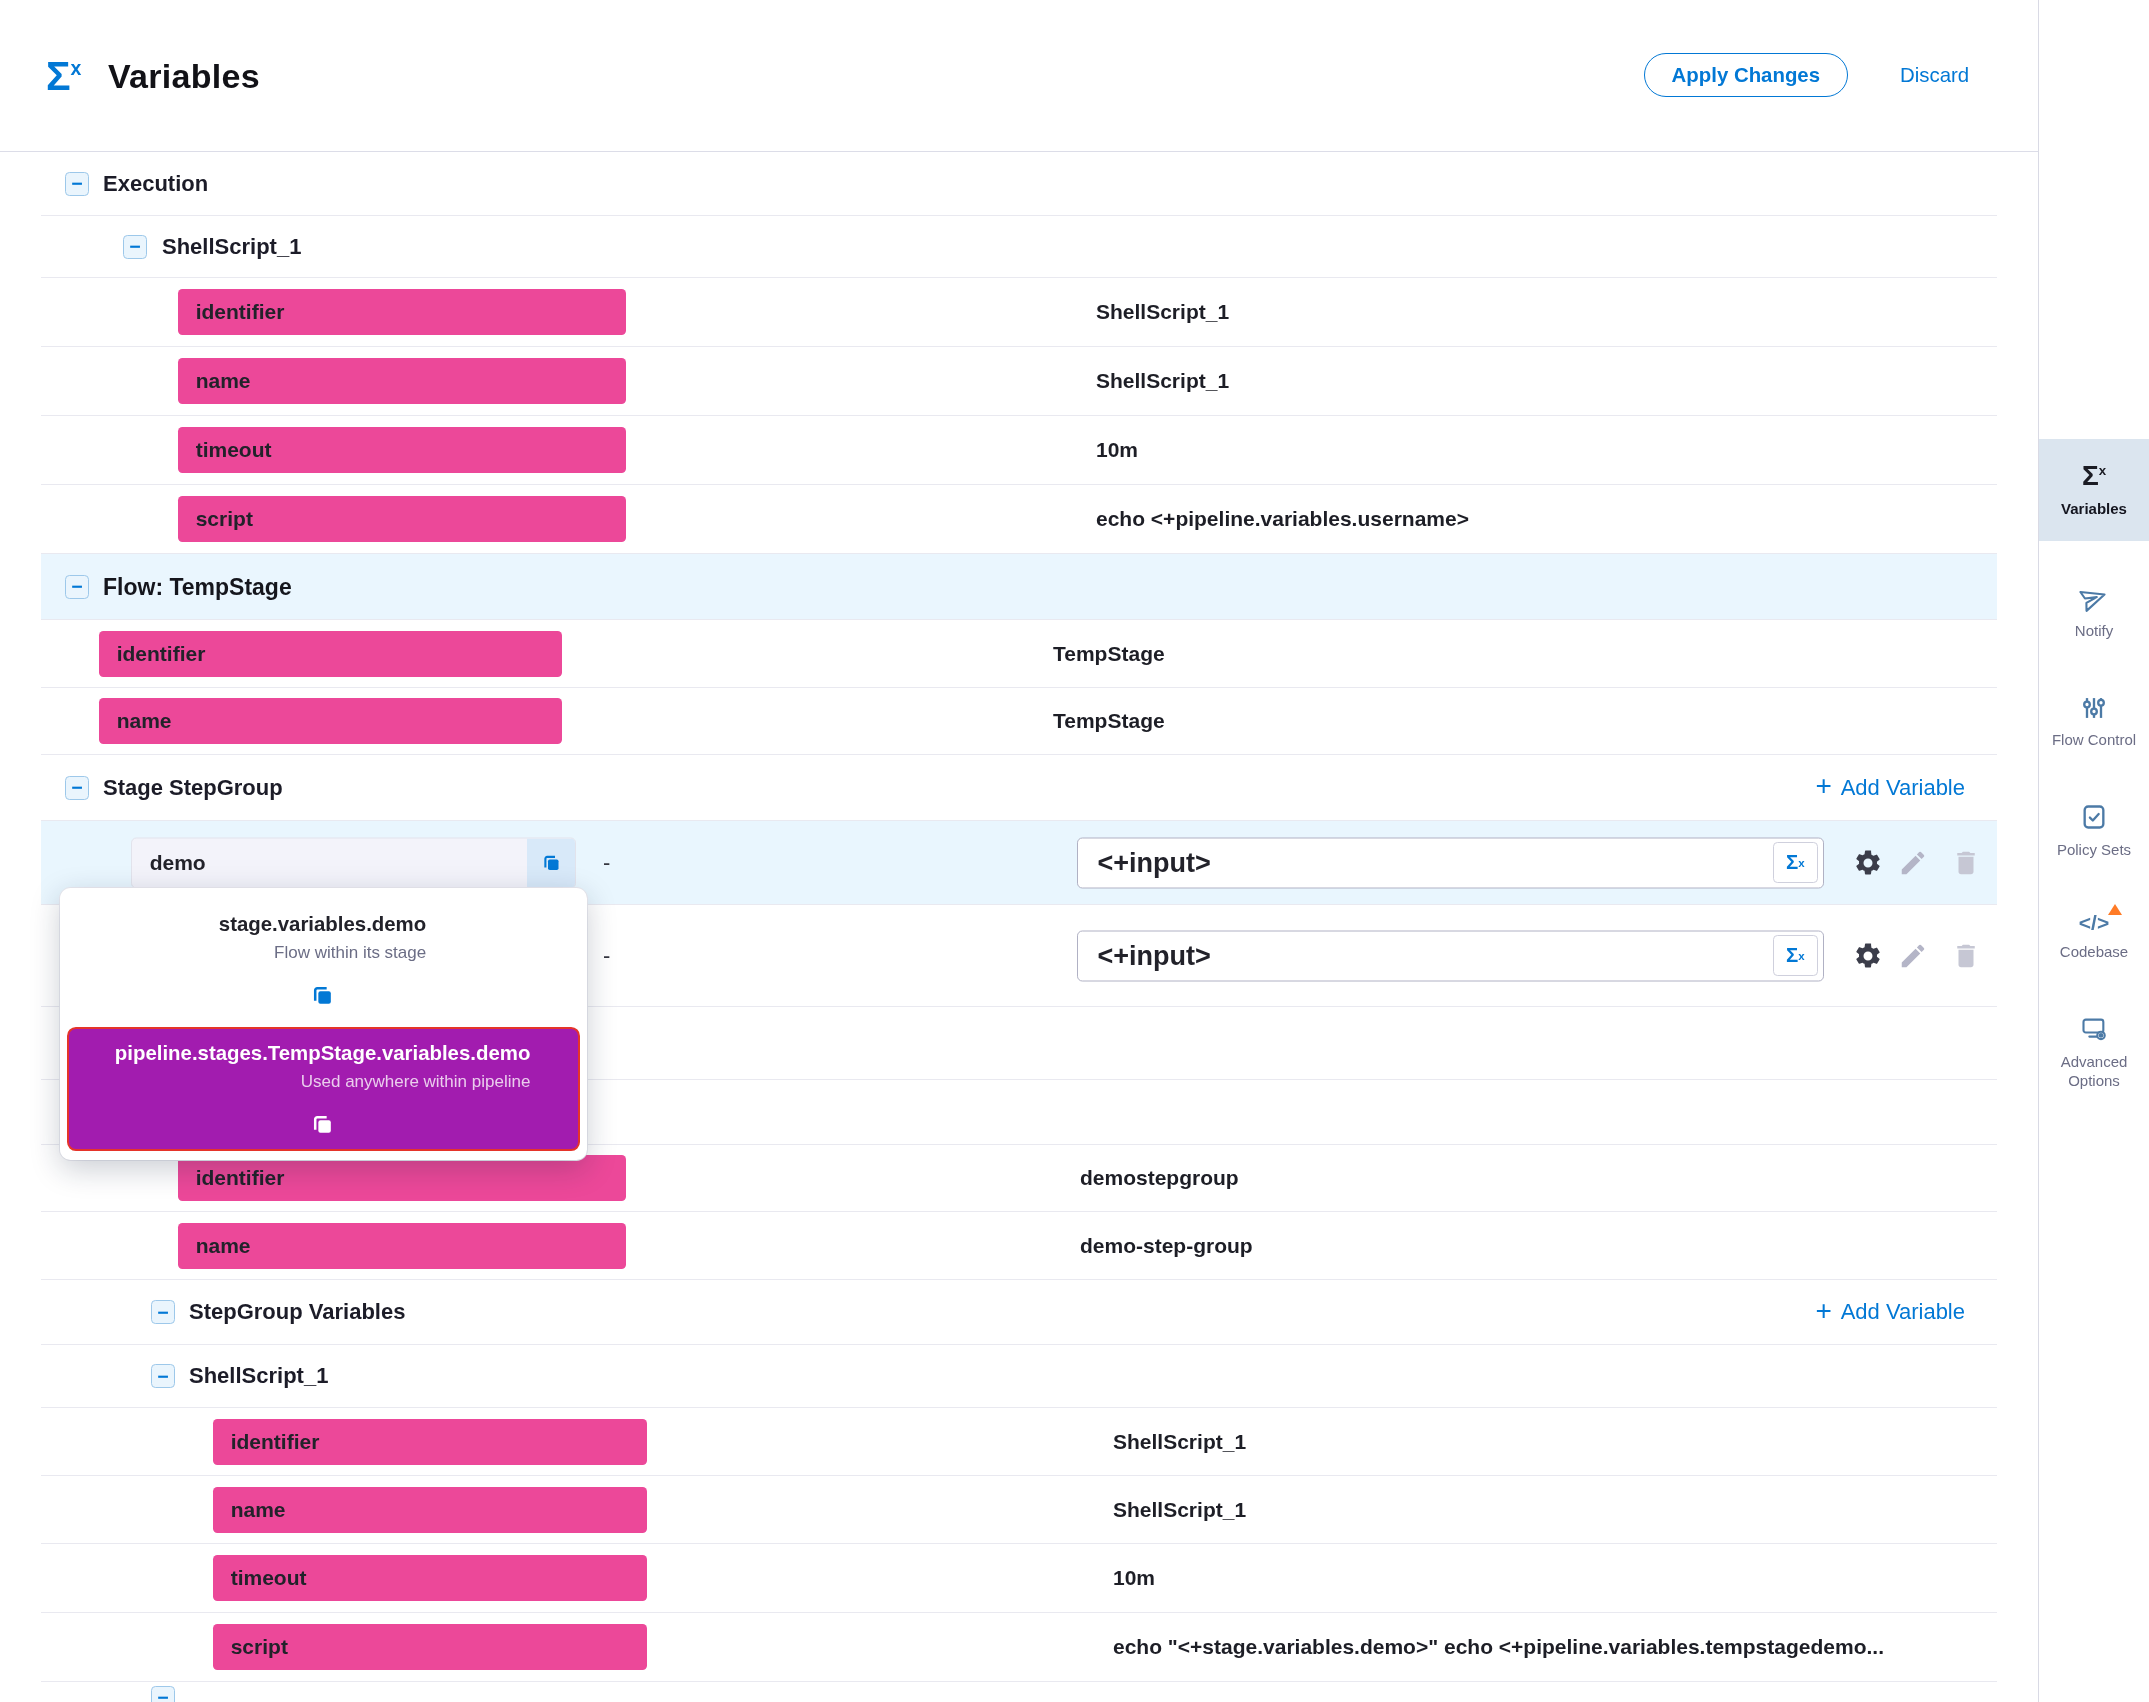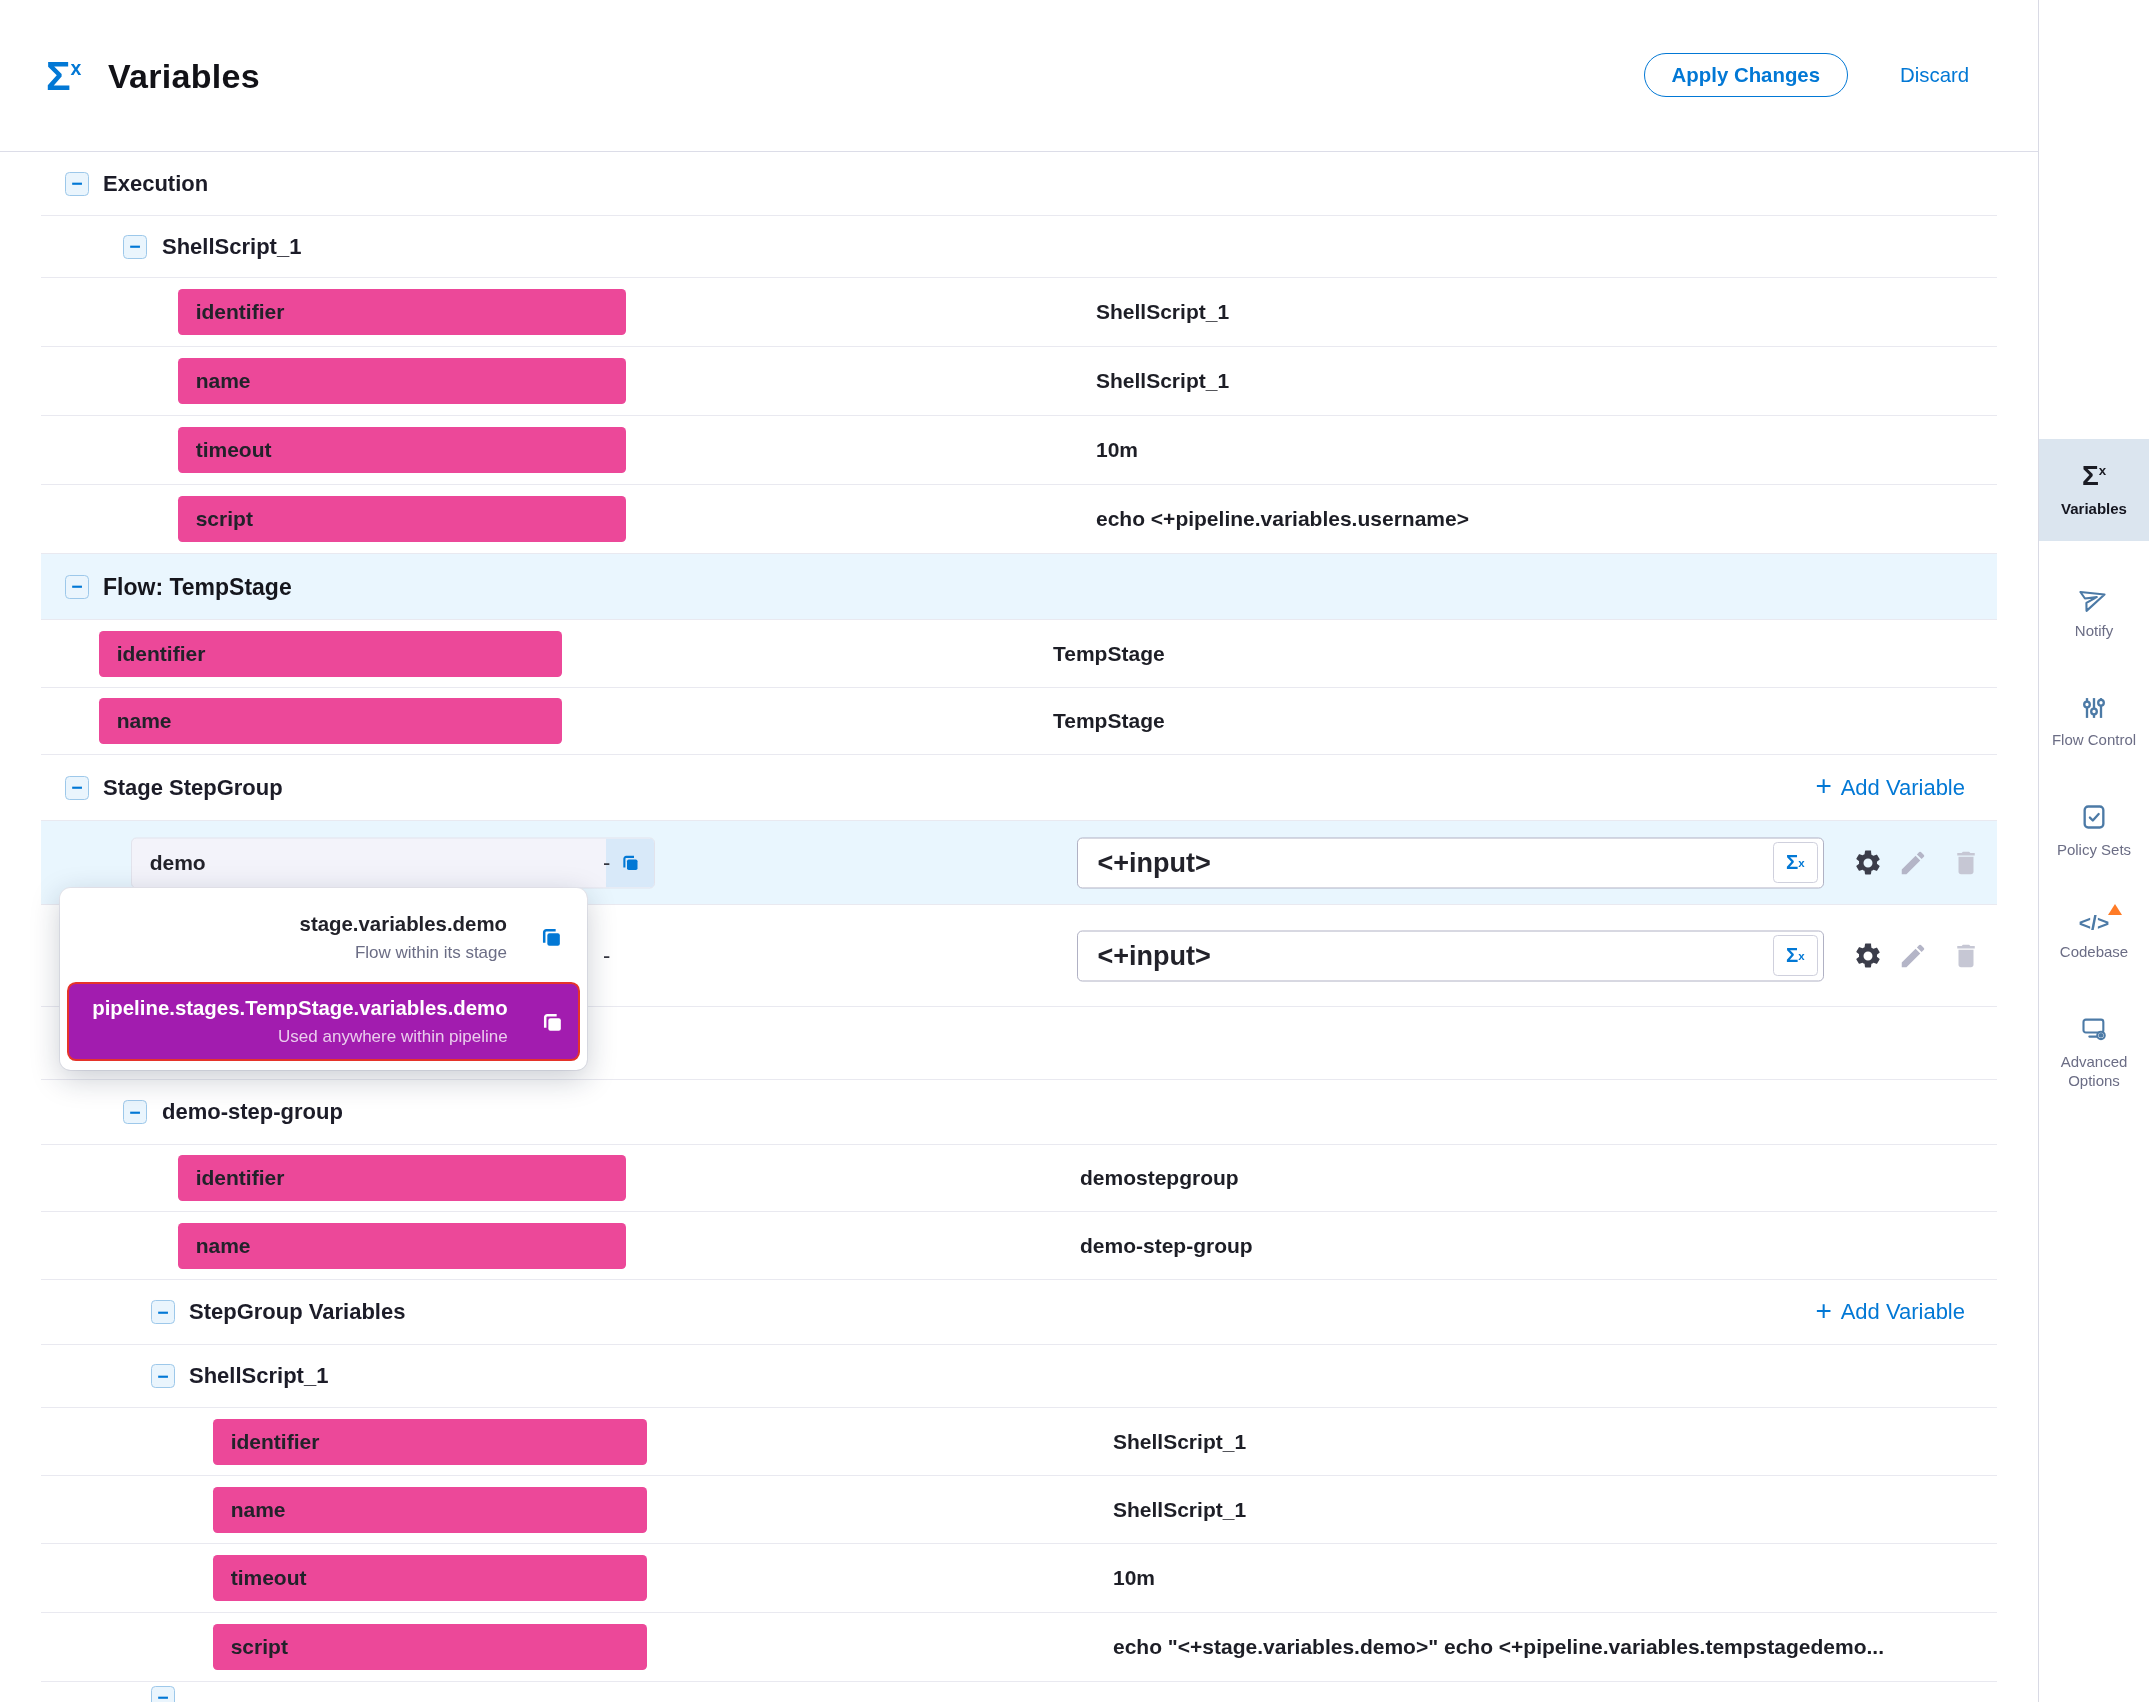--- a/index.html
+++ b/index.html
@@ -47,43 +47,43 @@
         height:46px;display:flex;align-items:center;padding:0 17.7px;box-sizing:border-box;
         font-weight:700;font-size:21px;color:#22222a;}
   .cell.step{left:137px;width:448px}.cell.stage{left:58px;width:463px}.cell.sg{left:172px;width:434px}
   .val{position:absolute;left:1055px;top:50%;transform:translateY(-50%);
         font-weight:700;font-size:21px;color:#1d1e26;white-space:nowrap;}
   .val.vstage{left:1012px}.val.vsg{left:1039px}.val.vsg2{left:1072px}
   .addvar{position:absolute;right:32px;top:50%;transform:translateY(-50%);display:flex;
         align-items:center;gap:8.9px;color:#0278d5;font-size:22px;font-weight:500;cursor:pointer;}
   .addvar .plus{font-size:28px;font-weight:400;line-height:1;margin-top:-2.7px;}
   
-  .name-input{position:absolute;left:90px;top:50%;transform:translateY(-50%);width:524px;height:51px;
+  .name-input{position:absolute;left:90px;top:50%;transform:translateY(-50%);width:445px;height:51px;
         background:#f3f3fa;border:0.9px solid #e2e3ec;border-radius:5.3px;display:flex;align-items:center;
         box-sizing:border-box;overflow:hidden;}
   .name-input .txt{flex:1;padding:0 17.7px;font-size:21px;font-weight:600;color:#22222a;}
   .copy-btn{width:48px;height:100%;background:#d8e9f9;display:flex;align-items:center;
         justify-content:center;cursor:pointer;border:none;}
   .req-dash{position:absolute;left:562px;top:50%;transform:translateY(-50%);font-size:22px;color:#35363f;}
   .val-input{position:absolute;left:1036px;top:50%;transform:translateY(-50%);width:747px;height:51px;
         background:#fff;border:0.9px solid #b0b1c4;border-radius:5.3px;display:flex;align-items:center;
         box-sizing:border-box;}
   .val-input .txt{flex:1;padding:0 19.5px;font-size:27px;font-weight:600;color:#22222a;}
   .sigbox{position:absolute;right:5.3px;top:50%;transform:translateY(-50%);width:43px;height:39px;
         border:0.9px solid #cfd0dd;border-radius:4.4px;display:flex;align-items:center;justify-content:center;
         color:#0278d5;font-weight:700;font-size:20.4px;cursor:pointer;background:#fff;}
   .sigbox sup{font-size:11.5px;}
   .rowicon{position:absolute;top:50%;transform:translateY(-50%);cursor:pointer;width:30px;height:30px;}
   .rowicon.gear{left:1812px}.rowicon.pencil{left:1857px}.rowicon.trash{left:1910px}
   
   .popover{position:absolute;left:60px;top:888px;width:527px;z-index:40;background:#fff;
         border-radius:10.6px;box-shadow:0 8.9px 30px rgba(20,30,60,.22),0 0 0 0.9px #ececf2;
         padding:8.9px 7px;box-sizing:border-box;}
-  .pop-item{display:flex;align-items:center;justify-content:flex-end;gap:32px;
-        padding:16px 16px 14px 14px;cursor:pointer;border-radius:7px;}
+  .pop-item{display:flex;align-items:center;justify-content:flex-end;gap:20px;
+        padding:16px 16px 14px 14px;cursor:pointer;border-radius:7px;flex-direction:column;}
   .pop-text{display:flex;flex-direction:column;align-items:flex-end;gap:7px;}
   .pop-title{font-size:20.4px;font-weight:700;color:#22222a;}
   .pop-sub{font-size:17px;color:#6b6d85;}
   .pop-item.selected{background:#a21caf;border:2.7px solid #e5342a;margin-top:5.3px;
         padding:13.3px 13.3px 11.5px 11.5px;border-radius:8.9px;}
   .pop-item.selected .pop-title{color:#fff;}
   .pop-item.selected .pop-sub{color:rgba(255,255,255,.78);}
   
   .sidebar{position:absolute;right:0;top:0;width:111px;height:1702px;background:#fff;
         border-left:0.9px solid #d9dae5;box-sizing:border-box;padding-top:439px;

